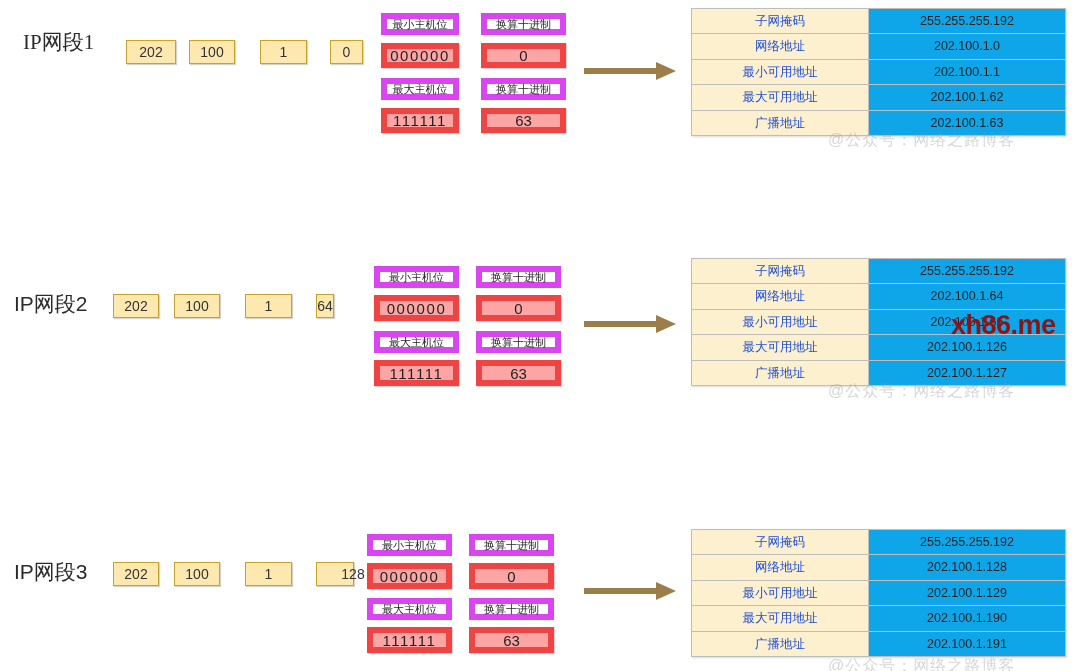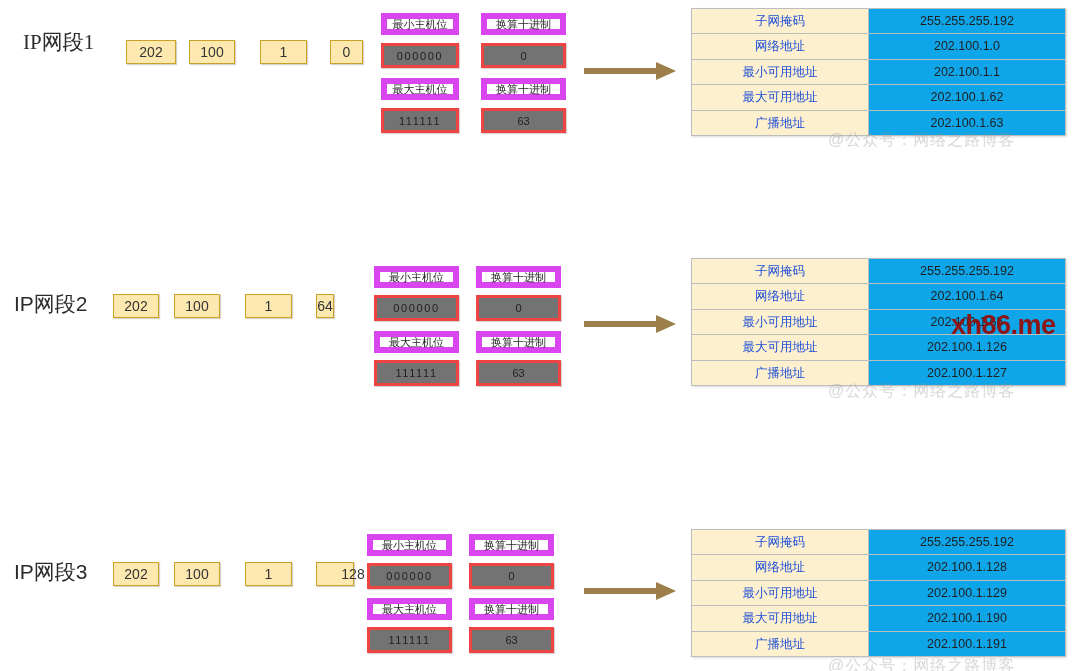--- a/index.html
+++ b/index.html
@@ -57,27 +57,27 @@
     align-items: center;
     justify-content: center;
     font-size: 11px;
     color: #1f1f1f;
     white-space: nowrap;
   }
 
   
   .val-box {
     position: absolute;
-    background: #737373;
-    border: 3px solid #ef4444;
+    background: #fca5a5;
+    border: 6px solid #ef4444;
     box-sizing: border-box;
     display: flex;
     align-items: center;
     justify-content: center;
-    font-size: 11px;
+    font-size: 15px;
     color: #1f1f1f;
     letter-spacing: 1.6px;
     box-shadow: 1px 1px 1px rgba(120,120,120,0.30);
   }
   .val-box.dec { letter-spacing: 0px; }
 
   
   .arrow {
     position: absolute;
     height: 22px;

